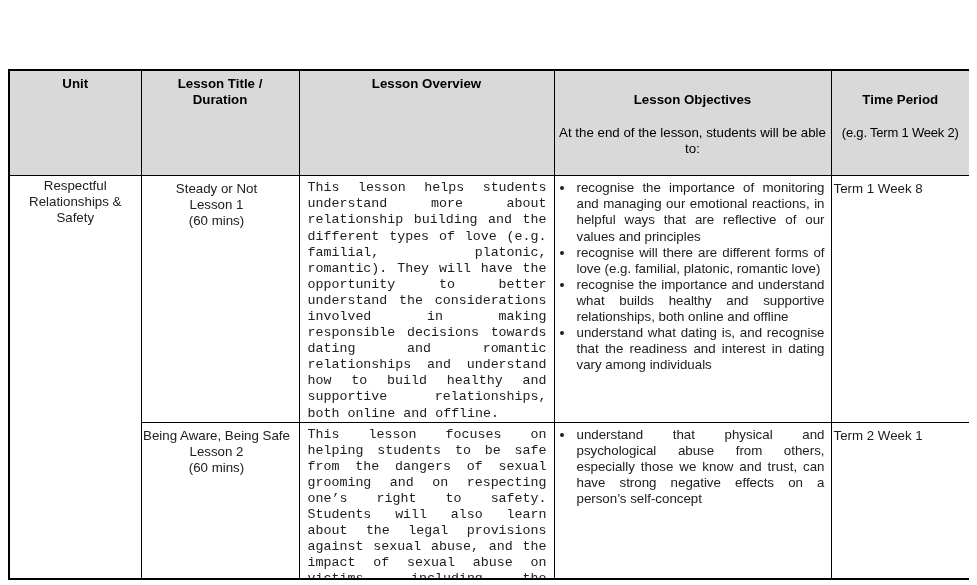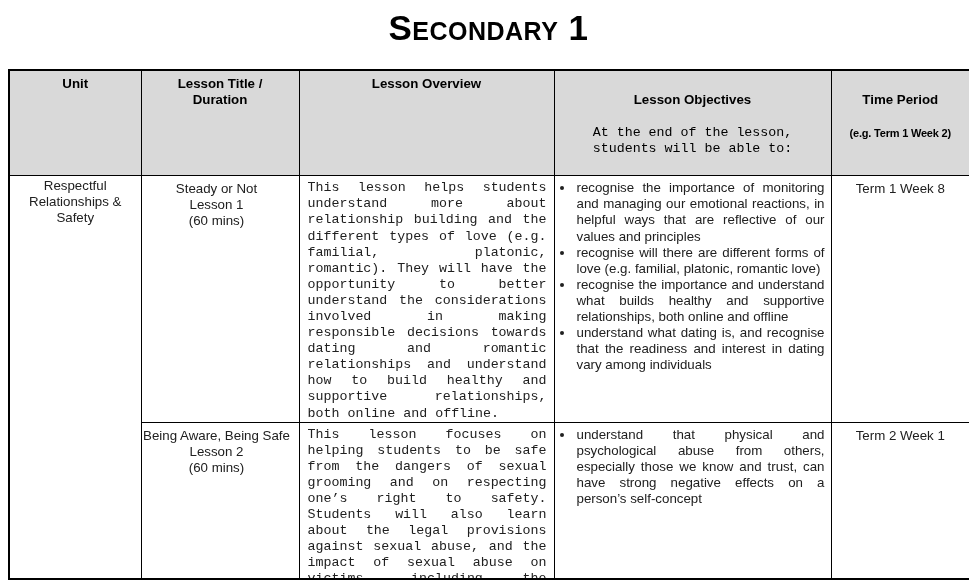--- a/index.html
+++ b/index.html
@@ -58,26 +58,25 @@
     font-weight: 700;
     color: #000000;
     text-align: center;
     padding: 5px 4px 2px 4px;
     white-space: pre-line;
     height: 56px;
     box-sizing: border-box;
   }
   .th-sub {
     font-weight: 400;
-    font-family: Liberation Mono, monospace;
   }
   .th-sub-bold {
-    font-weight: 700;
+    font-weight: 400;
     white-space: nowrap;
-    font-size: 11px;
+    font-size: 13px;
     letter-spacing: -0.2px;
   }
   .lesson-table td {
     font-size: 13.3px;
     line-height: 16.1px;
     color: #202020;
   }
   tr.row-1 { height: 243px; }
   tr.row-2 { height: 221px; }
   .cell-unit {
@@ -102,30 +101,28 @@
   .cell-objectives ul {
     margin: 0;
     padding: 0 0 0 20px;
     list-style: disc outside;
   }
   .cell-objectives li {
     text-align: justify;
     padding-left: 2px;
   }
   .cell-time {
-    text-align: center;
     padding: 5px 2px 0 2px;
   }
 </style>
 </head>
 <body>
 
 <div class="page">
 
-  <div class="doc-title">Secondary 1</div>
 
   <div class="table-clip">
     <table class="lesson-table">
       <colgroup>
         <col style="width:132px">
         <col style="width:158px">
         <col style="width:255px">
         <col style="width:277px">
         <col style="width:139px">
       </colgroup>

